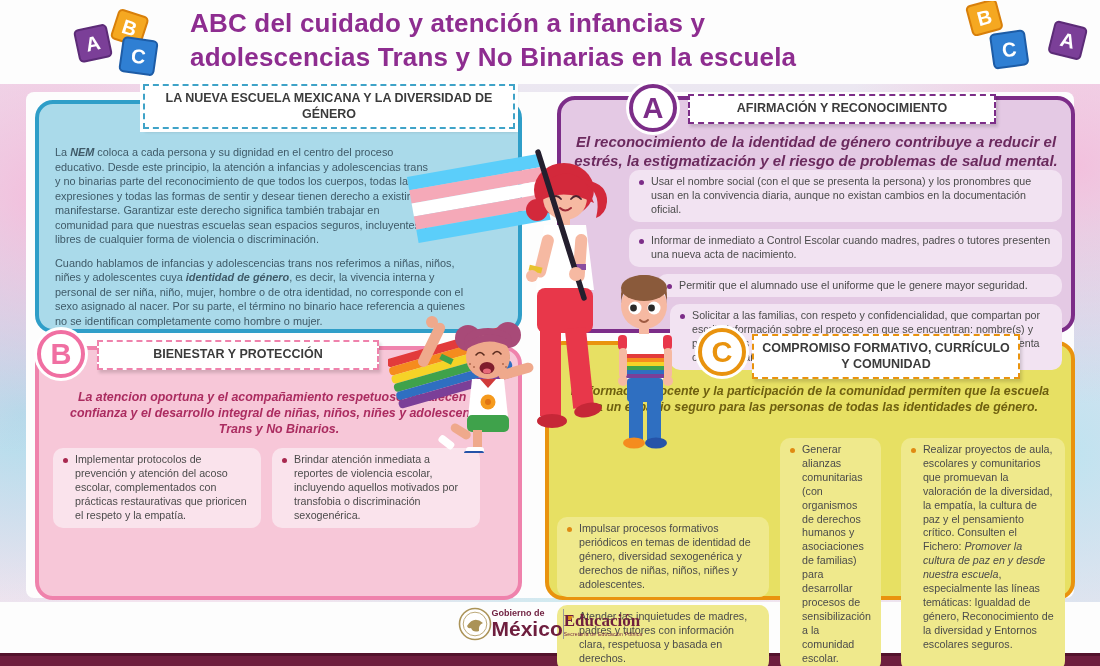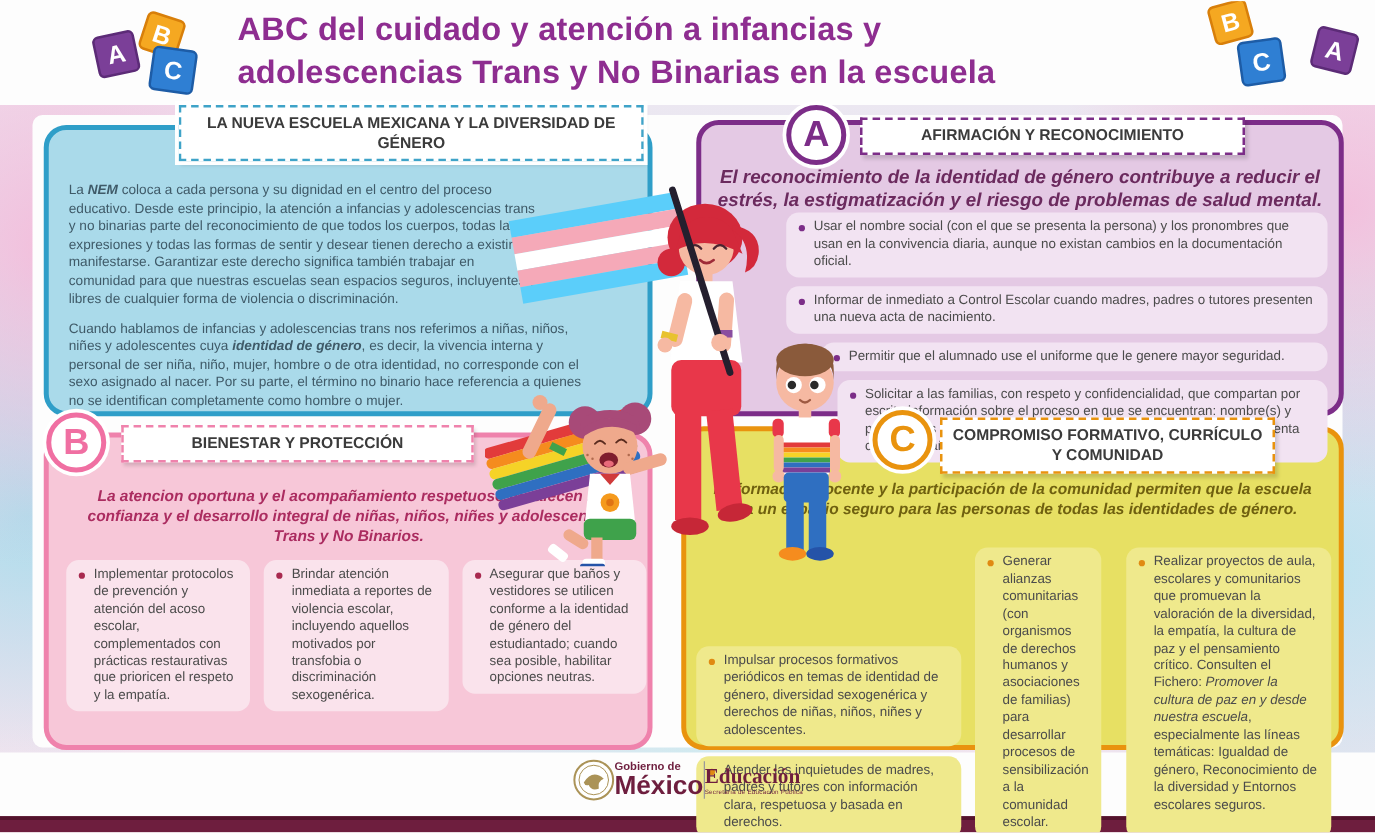--- a/index.html
+++ b/index.html
@@ -58,21 +58,21 @@
   .pill-purple{background:#f2e3f2}.pill-purple::before{background:#7c2d88}
   .pill-pink{background:#fae3ec}.pill-pink::before{background:#a8294f}
   .pill-yellow{background:#efe98c}.pill-yellow::before{background:#e08a12}
 
   .pills-a{position:absolute;left:557px;top:170px;width:518px;z-index:2}
   .pills-a .pill{margin-bottom:7px;margin-right:13px}
   .pill-a1,.pill-a2{margin-left:72px}
   .pill-a3{margin-left:100px}
   .pill-a4{margin-left:113px}
 
-  .cols-b{position:absolute;left:53px;top:448px;width:464px;display:flex;gap:11px;align-items:flex-start;z-index:2}
+  .cols-b{position:absolute;left:53px;top:448px;width:427px;display:flex;gap:11px;align-items:flex-start;z-index:2}
   .cols-b .pill{flex:1}
 
   .cols-c{position:absolute;left:557px;top:438px;width:508px;display:flex;gap:11px;align-items:flex-end;z-index:2}
   .col-c-left{width:212px;display:flex;flex-direction:column;gap:8px}
   .col-c-right{flex:1;display:flex;gap:20px}
 
   .illu{position:absolute;left:388px;top:138px;width:300px;height:315px;z-index:4}
 
   .footer{position:absolute;left:0;top:607px;width:100%;display:flex;justify-content:center;align-items:center;z-index:3}
   .gob{display:flex;flex-direction:column;line-height:1}
@@ -145,21 +145,20 @@
     <div class="pill pill-purple pill-a4">Solicitar a las familias, con respeto y confidencialidad, que compartan por escrito información sobre el proceso en que se encuentran: nombre(s) y pronombres elegidos por niñas, niños, niñes o adolescentes, si se cuenta con acompañamiento psicológico, entre otras consideraciones.</div>
   </div>
 
   <section class="box box-b"></section>
   <div class="badge badge-b">B</div>
   <div class="label label-b">BIENESTAR Y PROTECCIÓN</div>
   <div class="intro intro-b">La atencion oportuna y el acompañamiento respetuoso fortalecen la confianza y el desarrollo integral de niñas, niños, niñes y adolescentes Trans y No Binarios.</div>
   <div class="cols-b">
     <div class="pill pill-pink">Implementar protocolos de prevención y atención del acoso escolar, complementados con prácticas restaurativas que prioricen el respeto y la empatía.</div>
     <div class="pill pill-pink">Brindar atención inmediata a reportes de violencia escolar, incluyendo aquellos motivados por transfobia o discriminación sexogenérica.</div>
-    <div class="pill pill-pink">Asegurar que baños y vestidores se utilicen conforme a la identidad de género del estudiantado; cuando sea posible, habilitar opciones neutras.</div>
   </div>
 
   <section class="box box-c"></section>
   <div class="badge badge-c">C</div>
   <div class="label label-c">COMPROMISO FORMATIVO, CURRÍCULO Y COMUNIDAD</div>
   <div class="intro intro-c">La formación docente y la participación de la comunidad permiten que la escuela sea un espacio seguro para las personas de todas las identidades de género.</div>
   <div class="cols-c">
     <div class="col-c-left">
       <div class="pill pill-yellow">Impulsar procesos formativos periódicos en temas de identidad de género, diversidad sexogenérica y derechos de niñas, niños, niñes y adolescentes.</div>
       <div class="pill pill-yellow">Atender las inquietudes de madres, padres y tutores con información clara, respetuosa y basada en derechos.</div>

